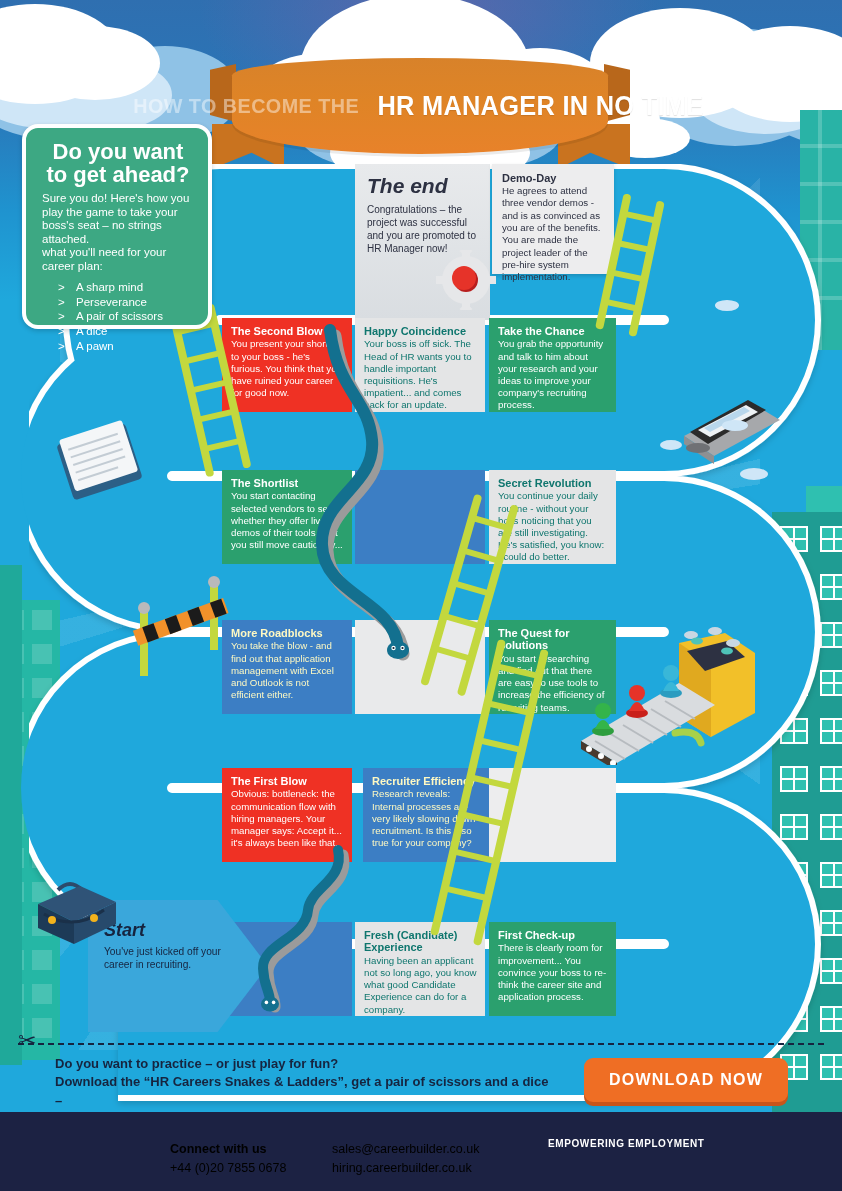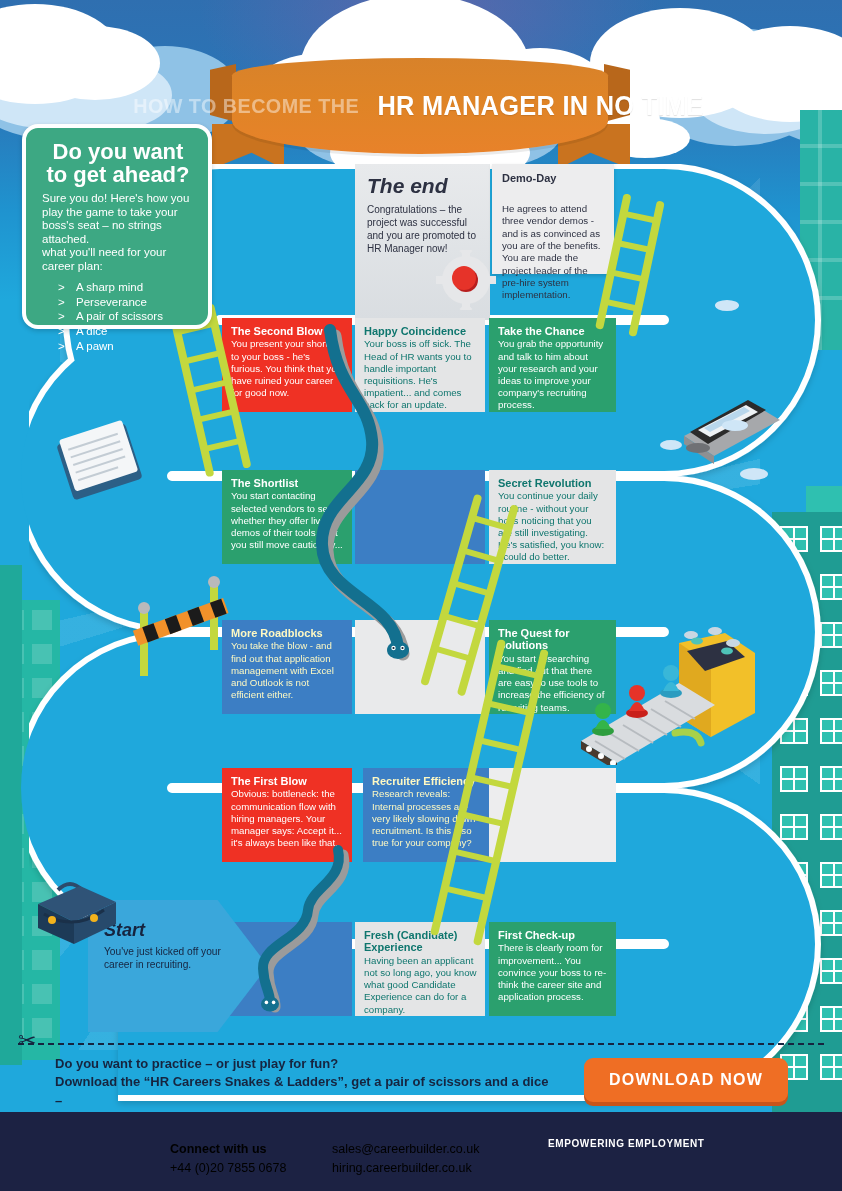--- a/index.html
+++ b/index.html
@@ -103,21 +103,21 @@
     position:absolute; background:linear-gradient(180deg,#e8eaec,#d9dde1);
     padding:10px 12px; color:#2d3142;
   }
   .endcard h2 { font-size:21px; font-style:italic; font-weight:bold; margin-bottom:5px; }
   .endcard p { font-size:10px; line-height:1.3; }
 
   .democard {
     position:absolute; background:#ededee; color:#2d3142; padding:8px 10px;
     box-shadow:0 2px 4px rgba(0,0,0,.16);
   }
-  .democard .t { font-weight:bold; font-size:11px; margin-bottom:19px; }
+  .democard .t { font-weight:bold; font-size:11px; margin-bottom:1px; }
   .democard .d { font-size:9.7px; line-height:1.27; }
 
   .startcell {
     position:absolute; color:#16243f;
   }
   .startcell h2 { font-size:18px; font-style:italic; font-weight:bold; margin-bottom:4px; }
   .startcell p { font-size:10.2px; line-height:1.3; }
   .start-hex {
     position:absolute; left:88px; top:900px; width:180px; height:132px;
     background:#3aa7db; clip-path:polygon(0 0, 72% 0, 100% 50%, 72% 100%, 0 100%);

